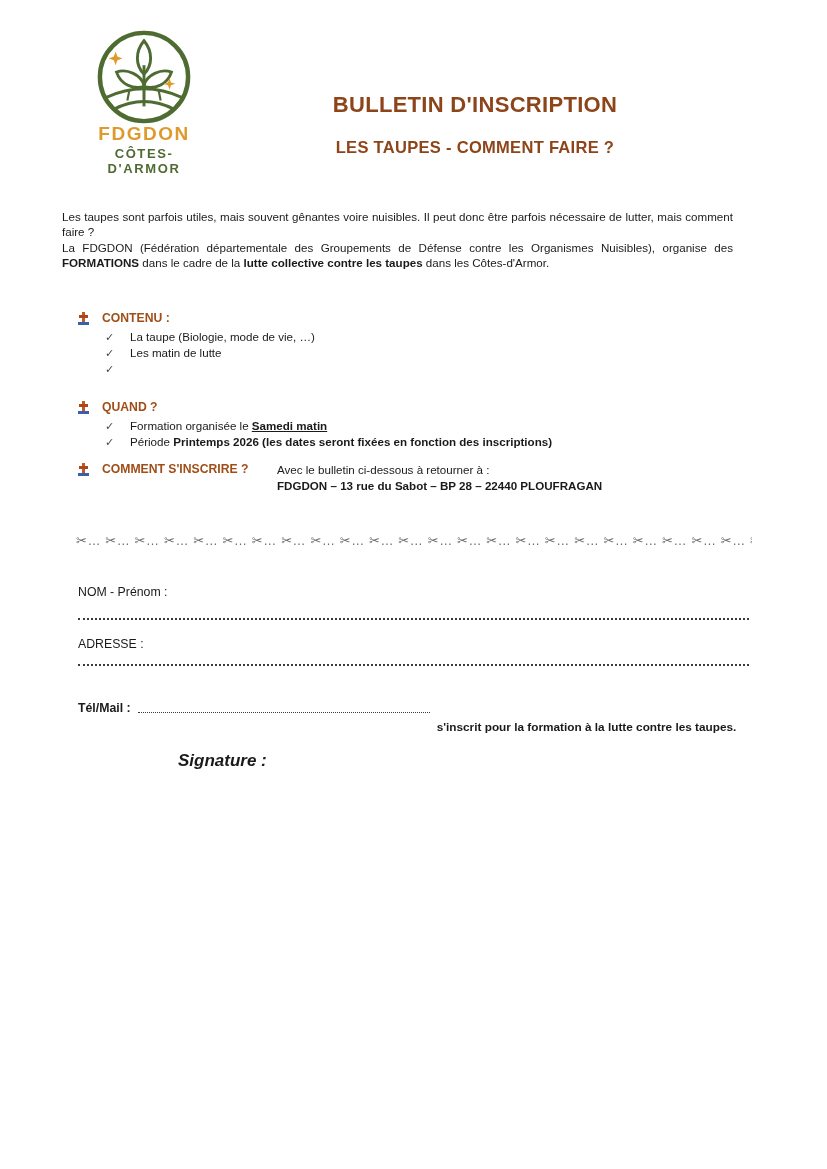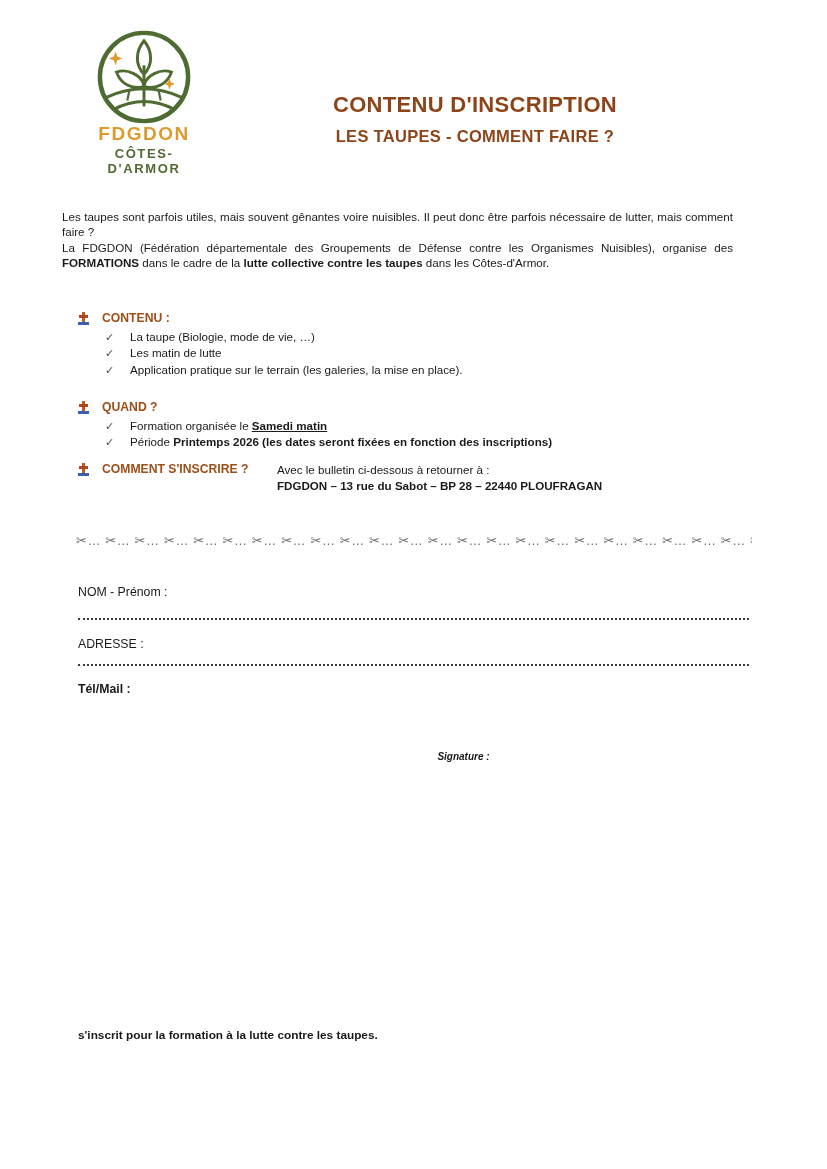--- a/index.html
+++ b/index.html
@@ -16,21 +16,21 @@
 
   
   .logo-block { position:absolute; left:84px; top:28px; width:120px; text-align:center; }
   .logo-svg { display:block; margin:0 auto; }
   .logo-name { font-size:19px; font-weight:bold; color:#DF9A2D; letter-spacing:1.5px; margin-top:-3px; }
   .logo-region { font-size:13px; font-weight:bold; color:#4E6B31; letter-spacing:1.6px; margin-top:1px; }
 
   
   .title-block { position:absolute; left:255px; top:92px; width:440px; text-align:center; }
   .doc-title    { font-size:22px;   font-weight:bold; color:#8E4419; letter-spacing:0.3px; }
-  .doc-subtitle { font-size:16.5px; font-weight:bold; color:#8E4419; margin-top:9px; letter-spacing:0.3px; }
+  .doc-subtitle { font-size:16.5px; font-weight:bold; color:#8E4419; margin-top:20px; letter-spacing:0.3px; }
 
   
   .intro { position:absolute; left:62px; top:209px; width:671px; font-size:11.6px; line-height:15.4px; text-align:justify; }
   .intro p { margin:0; }
   .b { font-weight:bold; }
   .bu { font-weight:bold; text-decoration:underline; }
 
   
   .section { position:absolute; left:78px; width:675px; }
   .section-head { display:flex; align-items:center; gap:13px; }
@@ -47,25 +47,25 @@
 
   .inscr-content { position:absolute; left:199px; top:0; width:420px; font-size:11.6px; line-height:15.6px; }
 
   
   .cut-line { position:absolute; left:76px; top:533px; width:676px; font-size:13px; color:#6e6e6e;
               white-space:nowrap; overflow:hidden; letter-spacing:0.6px; }
 
   
   .form-label { position:absolute; font-size:12.3px; font-weight:normal; }
   .dotted-line { position:absolute; height:14px; border-bottom:2px dotted #3a3a3a; }
-  .form-row { position:absolute; display:flex; align-items:flex-start; font-size:12.3px; font-weight:bold;flex-direction:column; }
+  .form-row { position:absolute; display:flex; align-items:center; font-size:12.3px; font-weight:bold; }
   .dot-fill { border-bottom:1.8px dotted #3a3a3a; height:12px; margin:0 7px 2px 7px; }
   .tel-suffix { font-size:11.8px; font-weight:bold; white-space:nowrap;margin-top:38px; }
   .signature { position:absolute; left:78px; top:751px; width:671px; padding-left:100px;
-               text-align:center; font-size:10px; font-weight:bold; font-style:italic; }
+               font-size:17px; font-weight:bold; font-style:italic; }
 </style>
 </head>
 <body>
 
 <div class="page">
 
   <div class="logo-block">
     <svg class="logo-svg" width="98" height="98" viewBox="0 0 100 100">
       <circle cx="50" cy="50" r="45" fill="none" stroke="#4E6B31" stroke-width="4.5"></circle>
       <line x1="50" y1="80" x2="50" y2="38" stroke="#4E6B31" stroke-width="3"></line>
@@ -78,21 +78,21 @@
       <line x1="50" y1="61" x2="50" y2="71" stroke="#4E6B31" stroke-width="2.2"></line>
       <line x1="65" y1="64" x2="67" y2="74" stroke="#4E6B31" stroke-width="2.2"></line>
       <path d="M21,24 L22.8,29.2 L28,31 L22.8,32.8 L21,38 L19.2,32.8 L14,31 L19.2,29.2 Z" fill="#DF9A2D"></path>
       <path d="M76,51 L77.5,55.5 L82,57 L77.5,58.5 L76,63 L74.5,58.5 L70,57 L74.5,55.5 Z" fill="#DF9A2D"></path>
     </svg>
     <div class="logo-name">FDGDON</div>
     <div class="logo-region">CÔTES-D'ARMOR</div>
   </div>
 
   <div class="title-block">
-    <div class="doc-title">CONTENU D'INSCRIPTION</div>
+    <div class="doc-title">BULLETIN D'INSCRIPTION</div>
     <div class="doc-subtitle">LES TAUPES - COMMENT FAIRE ?</div>
   </div>
 
   <div class="intro">
     <p><span>Les taupes sont parfois utiles, mais souvent gênantes voire nuisibles. Il peut donc être parfois nécessaire de lutter, mais comment faire ?</span></p>
     <p><span>La FDGDON (Fédération départementale des Groupements de Défense contre les Organismes Nuisibles), organise des </span><span class="b">FORMATIONS</span><span> dans le cadre de la </span><span class="b">lutte collective contre les taupes</span><span> dans les Côtes-d'Armor.</span></p>
   </div>
 
   <div class="section" style="top:311px;">
     <div class="section-head">
@@ -105,21 +105,20 @@
       <li>
           <span class="check">✓</span>
           <span>La taupe (Biologie, mode de vie, …)</span>
         </li>
       <li>
           <span class="check">✓</span>
           <span>Les matin de lutte</span>
         </li>
       <li>
           <span class="check">✓</span>
-          <span>Application pratique sur le terrain (les galeries, la mise en place).</span>
         </li>
     </ul>
   </div>
 
   <div class="section" style="top:400px;">
     <div class="section-head">
       <span class="plus-bullet">
           <span class="bullet-base"></span>
         </span>
       <span class="section-title">QUAND ?</span>

